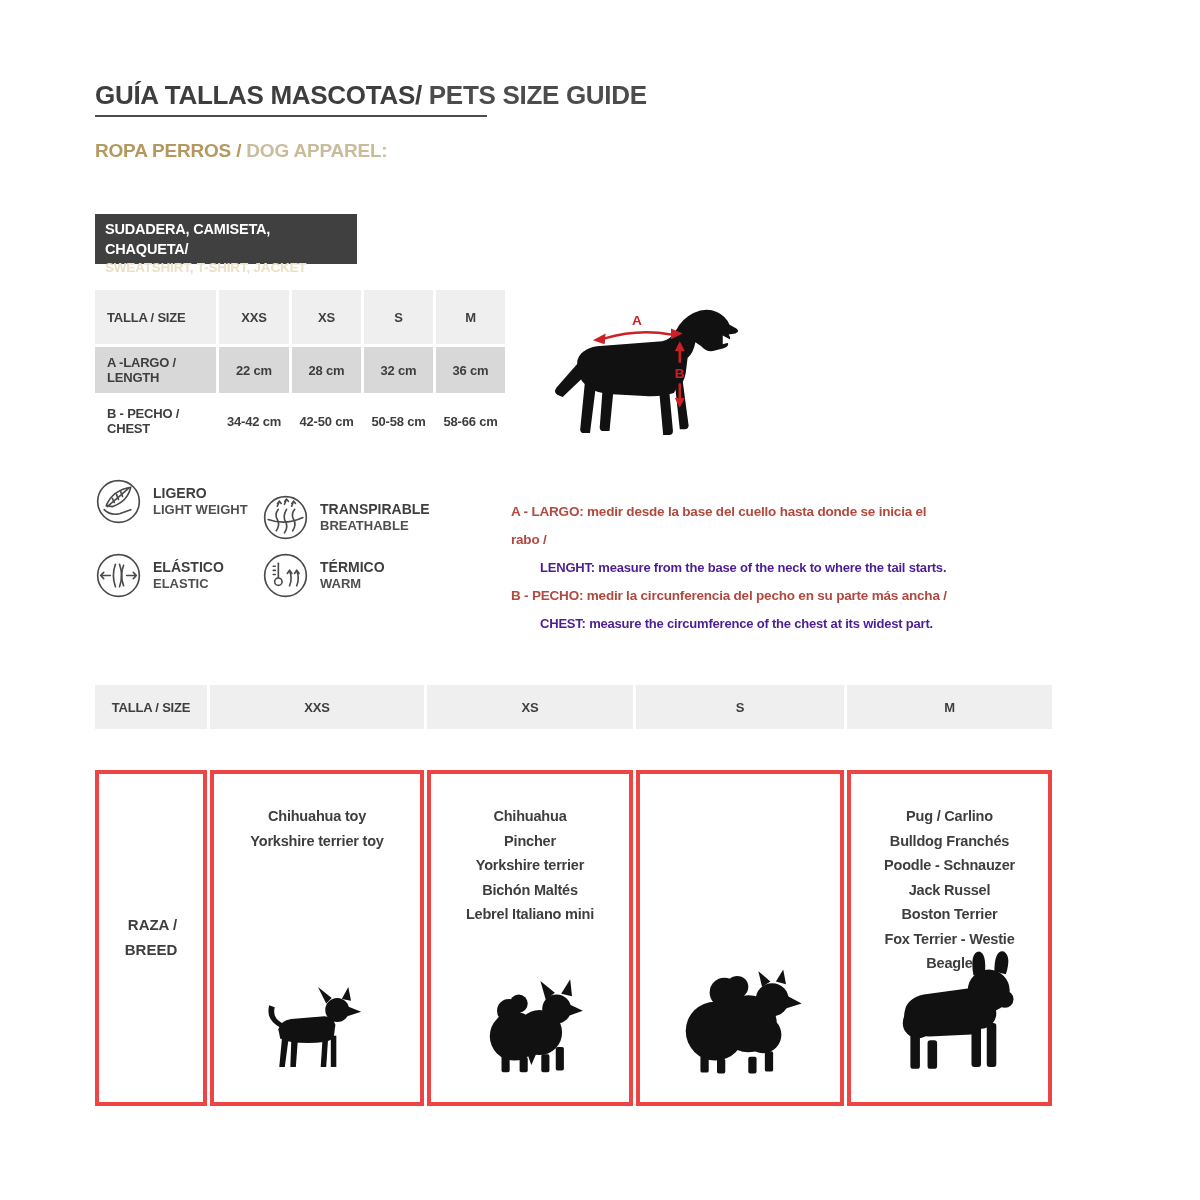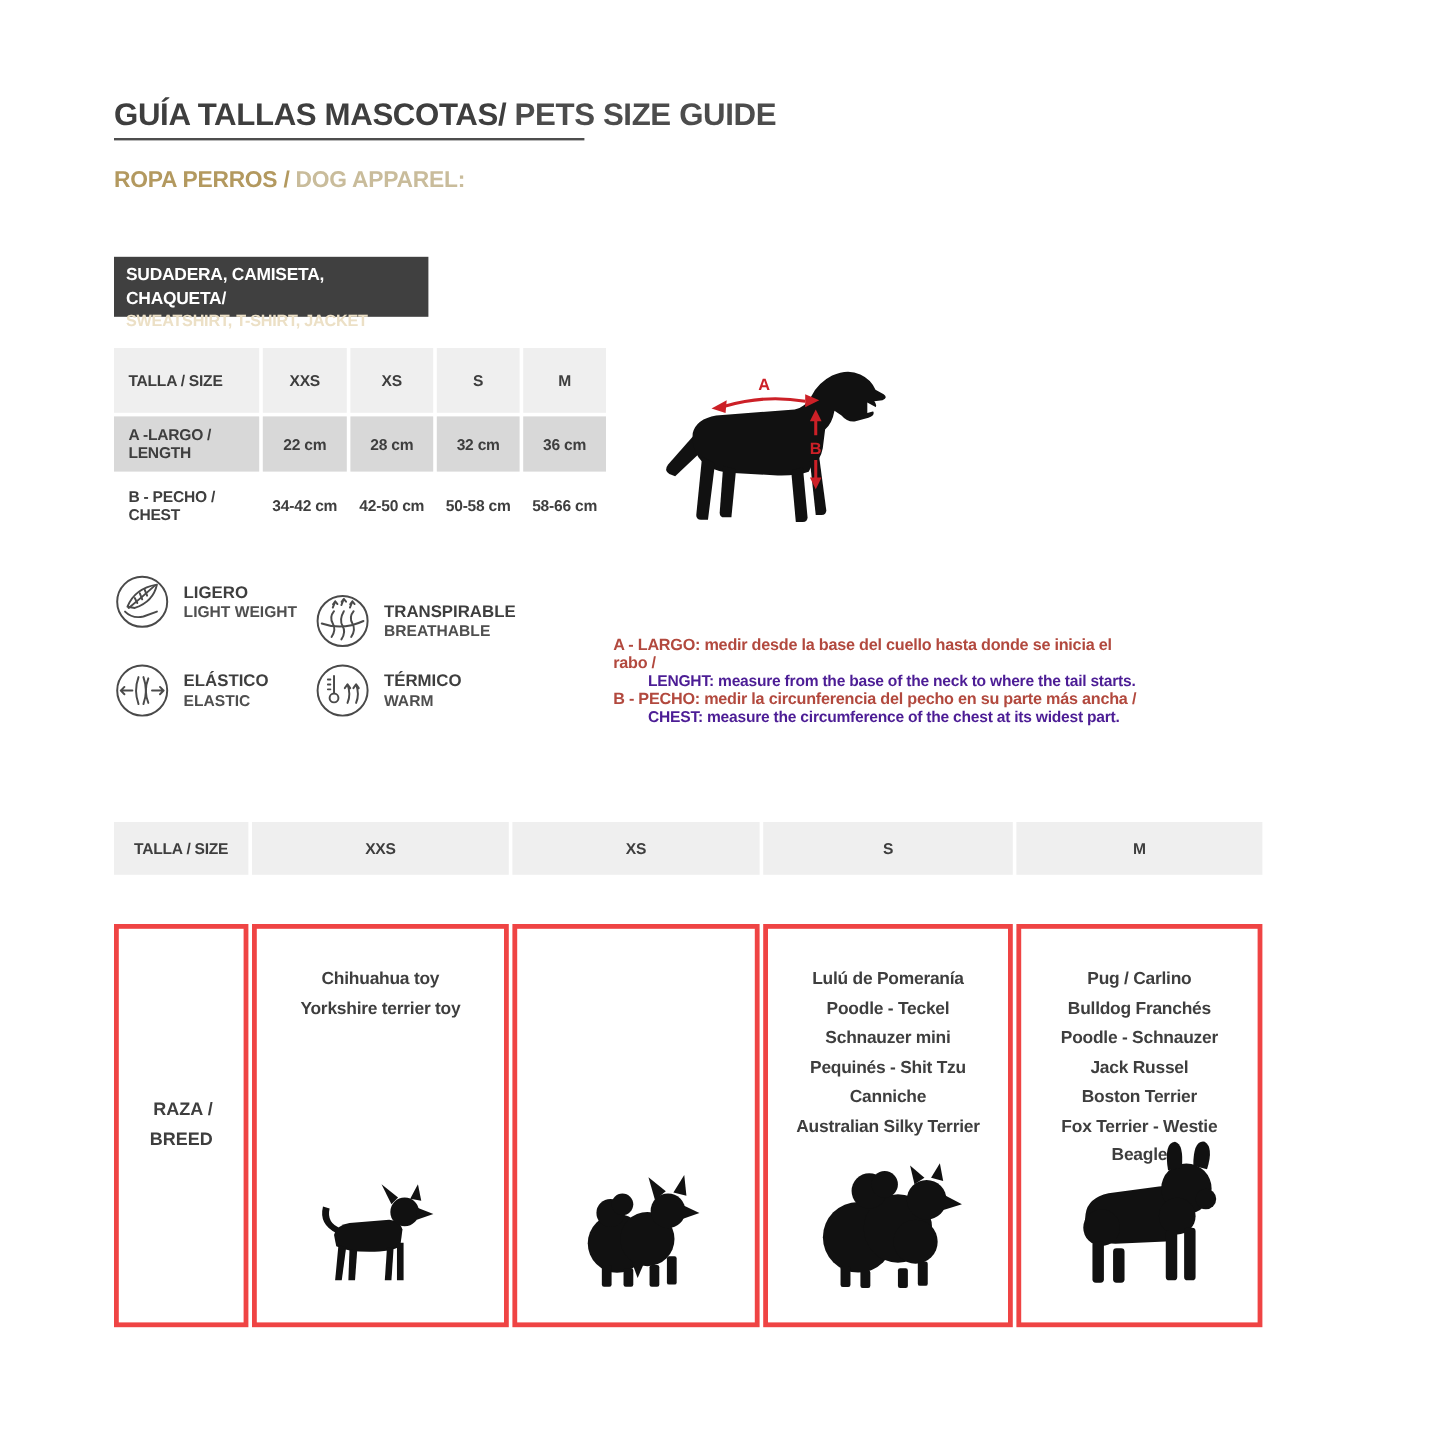--- a/index.html
+++ b/index.html
@@ -33,21 +33,21 @@
   .diagram{position:absolute;left:548px;top:298px;width:205px;height:152px;}
 
   
   .feature{position:absolute;display:flex;align-items:center;gap:11px;}
   .f1{left:95px;top:478px;}  .f2{left:262px;top:494px;}
   .f3{left:95px;top:552px;}  .f4{left:262px;top:552px;}
   .feature .ft-es{font-size:14px;font-weight:bold;line-height:1.25;}
   .feature .ft-en{font-size:13px;font-weight:600;color:#4f4f4f;line-height:1.25;}
 
   
-  .notes{position:absolute;left:511px;top:498px;width:440px;font-size:13.5px;line-height:15px;letter-spacing:-0.2px;margin-top:32px;}
+  .notes{position:absolute;left:511px;top:498px;width:440px;font-size:13.5px;line-height:28px;letter-spacing:-0.2px;}
   .note-bold{color:#b2493e;font-weight:bold;}
   .note-light{color:#4c1d95;font-weight:600;padding-left:29px;font-size:13px;}
 
   
   .breed-table{position:absolute;left:95px;top:685px;display:grid;
                grid-template-columns:112px 214px 206px 208px 205px;
                grid-template-rows:44px 374px;gap:3px;}
   .bt-head{background:#efefef;display:flex;align-items:center;justify-content:center;
            font-size:13px;font-weight:bold;letter-spacing:-0.2px;}
   .bt-cell{background:#ffffff;border:4px solid #ef4444;box-sizing:border-box;position:relative;
@@ -215,46 +215,45 @@
           <polygon class="ink" points="103,22 118,28 103,33"></polygon>
           <polygon class="ink" points="32,56 29,88 35,88 39,58"></polygon>
           <polygon class="ink" points="42,60 41,88 47,88 49,61"></polygon>
           <polygon class="ink" points="76,58 74,88 80,88 82,58"></polygon>
           <polygon class="ink" points="85,54 85,88 91,88 91,54"></polygon>
         </svg>
       </div>
     </div>
 
     <div class="bt-cell">
+      <div class="breeds">Chihuahua
+Pincher
+Yorkshire terrier
+Bichón Maltés
+Lebrel Italiano mini</div>
       <div class="dog-slot">
         <svg width="122" height="100" viewBox="0 0 135 110">
           <circle class="ink" cx="50" cy="64" r="27"></circle>
           <circle class="ink" cx="78" cy="60" r="25"></circle>
           <circle class="ink" cx="44" cy="36" r="13"></circle>
           <circle class="ink" cx="55" cy="28" r="10"></circle>
           <circle class="ink" cx="97" cy="34" r="16"></circle>
           <polygon class="ink" points="85,24 79,3 95,16"></polygon>
           <polygon class="ink" points="102,17 112,1 114,20"></polygon>
           <polygon class="ink" points="109,28 126,36 109,42"></polygon>
           <polygon class="ink" points="64,82 69,96 75,82"></polygon>
           <rect class="ink" x="36" y="84" width="9" height="20" rx="2"></rect>
           <rect class="ink" x="56" y="87" width="9" height="17" rx="2"></rect>
           <rect class="ink" x="80" y="84" width="9" height="20" rx="2"></rect>
           <rect class="ink" x="96" y="76" width="9" height="26" rx="2"></rect>
         </svg>
       </div>
     </div>
 
     <div class="bt-cell">
-      <div class="breeds">Lulú de Pomeranía
-Poodle  -  Teckel
-Schnauzer mini
-Pequinés  -  Shit Tzu
-Canniche
-Australian Silky Terrier</div>
       <div class="dog-slot">
         <svg width="138" height="115" viewBox="0 0 150 125">
           <circle class="ink" cx="48" cy="74" r="32"></circle>
           <circle class="ink" cx="84" cy="66" r="31"></circle>
           <circle class="ink" cx="58" cy="32" r="16"></circle>
           <circle class="ink" cx="72" cy="26" r="12"></circle>
           <circle class="ink" cx="110" cy="40" r="18"></circle>
           <circle class="ink" cx="100" cy="78" r="20"></circle>
           <polygon class="ink" points="99,26 95,9 108,20"></polygon>
           <polygon class="ink" points="114,20 122,7 125,23"></polygon>

